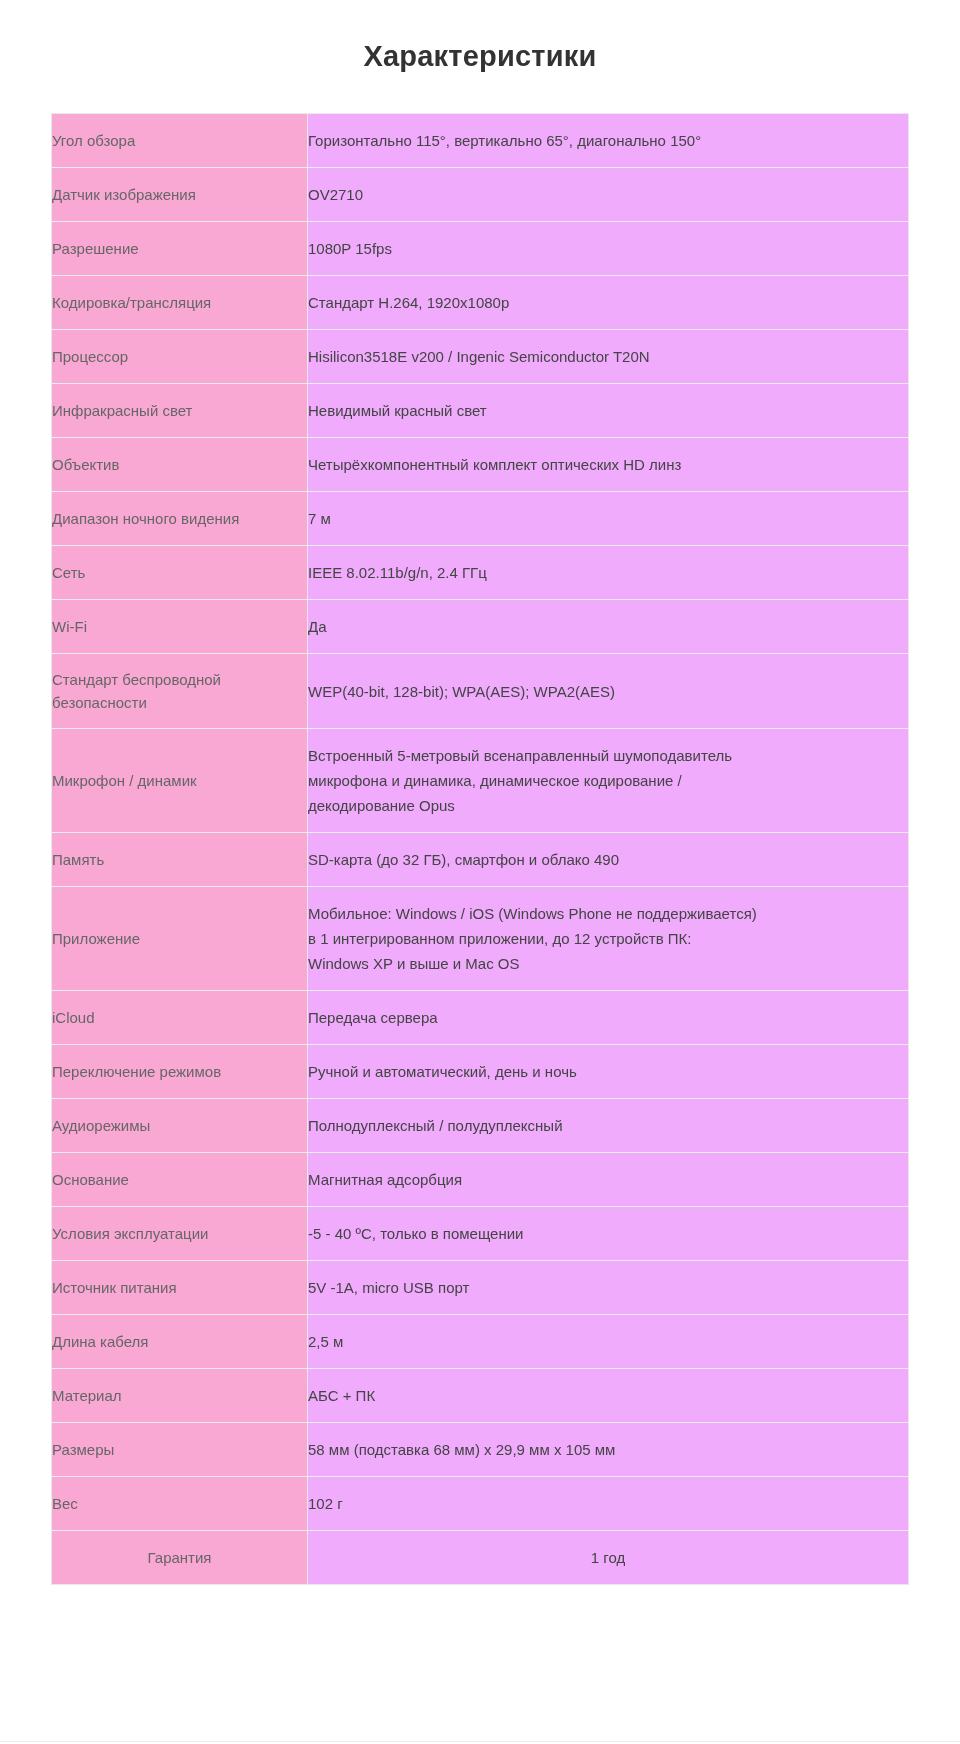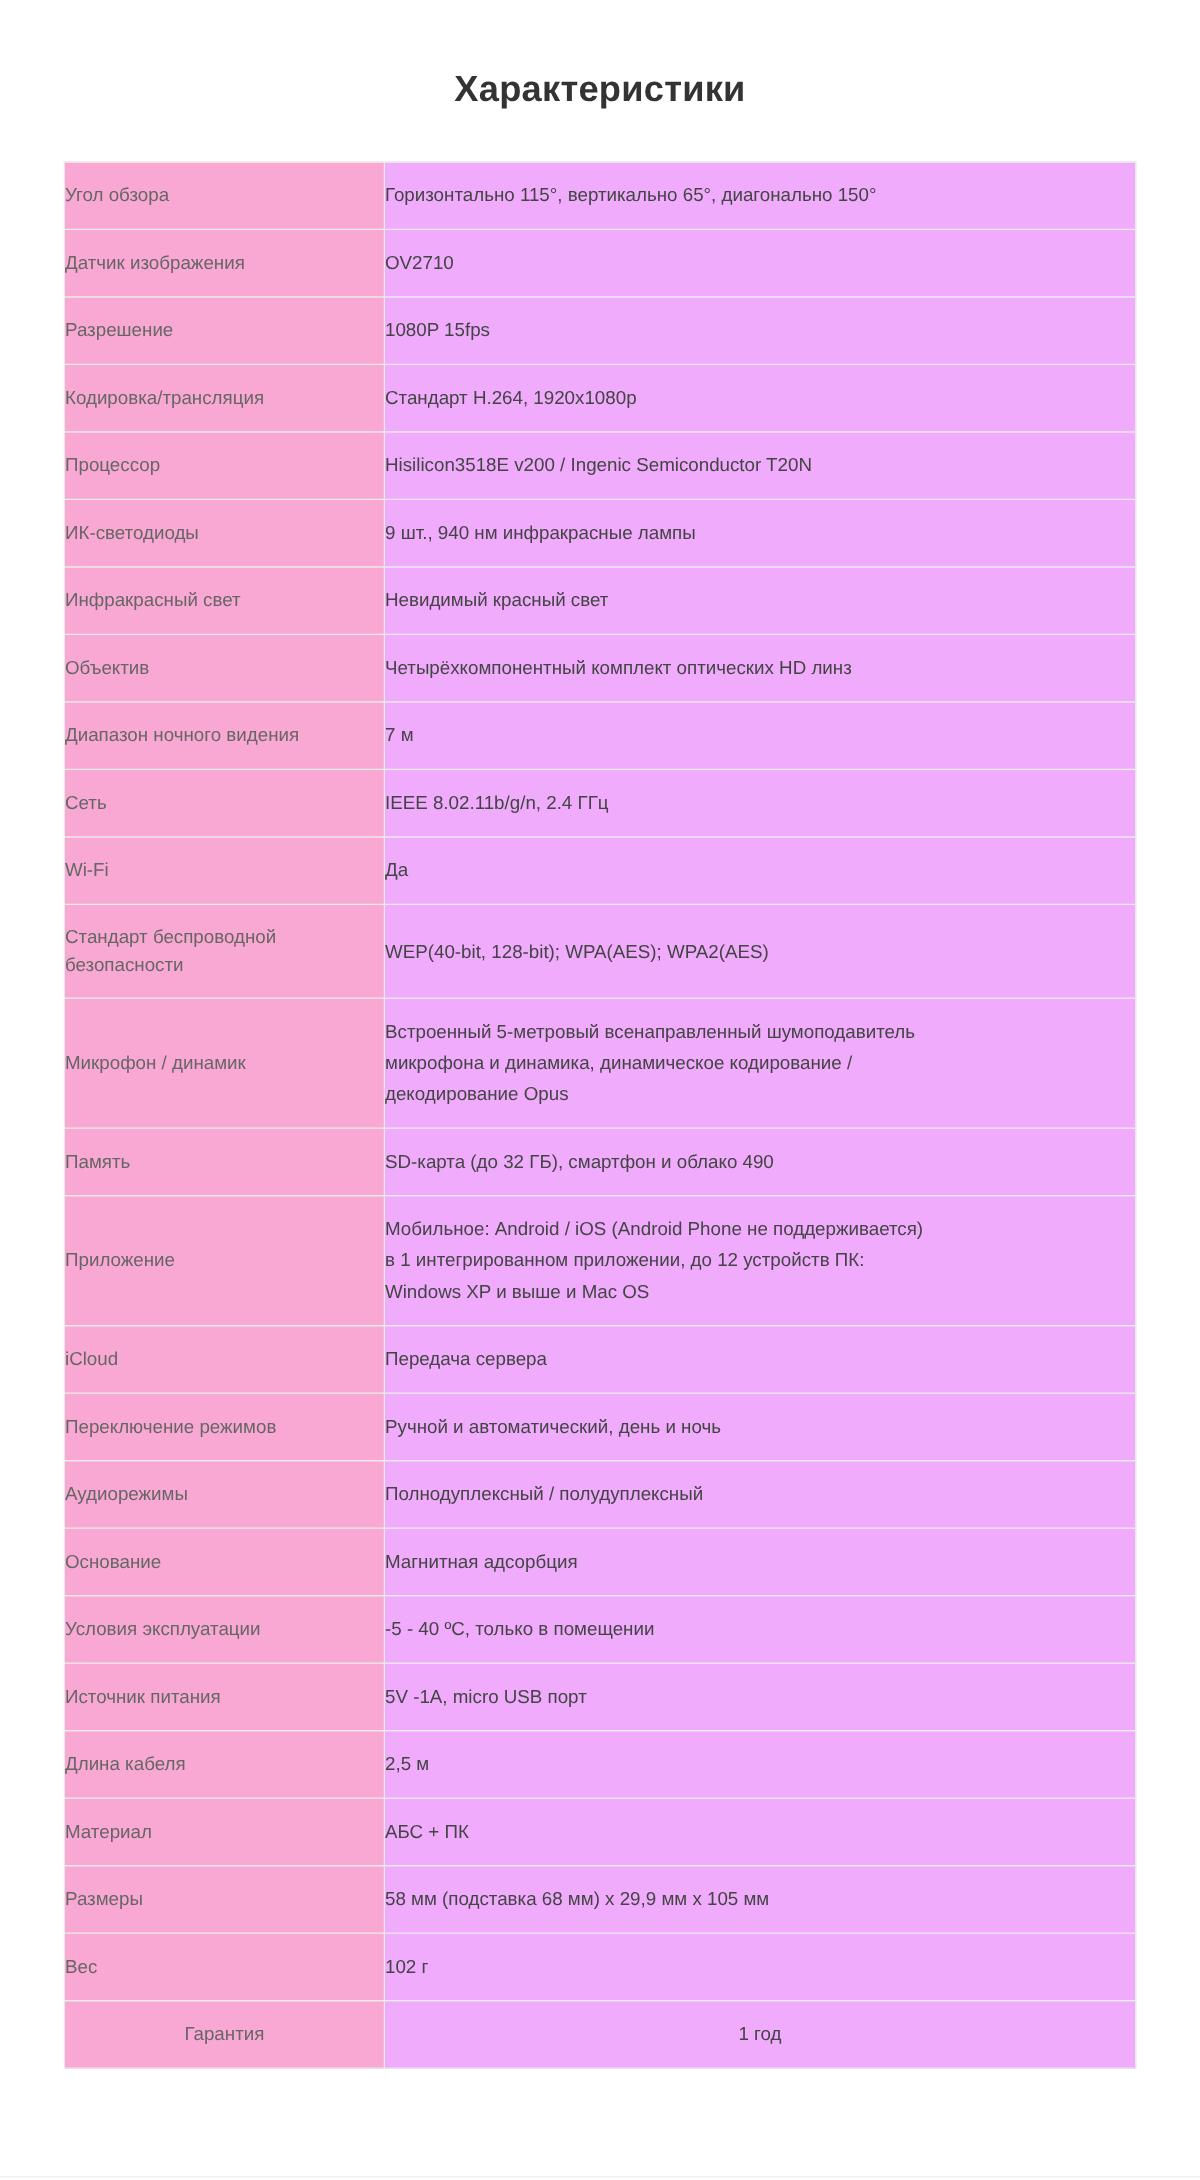--- a/index.html
+++ b/index.html
@@ -18,21 +18,21 @@
   .page {
     position: relative;
     width: 960px;
     height: 1744px;
     box-sizing: border-box;
   }
 
   
   .spec-title {
     margin: 0;
-    padding-top: 52px;
+    padding-top: 36px;
     text-align: center;
     font-size: 29px;
     font-weight: bold;
     color: #333333;
     letter-spacing: 0.2px;
     line-height: 40px;
   }
 
   
   .spec-table-wrap {
@@ -126,26 +126,20 @@
               <span class="spec-value-line">Стандарт H.264, 1920x1080p</span>
             </td>
           </tr>
           <tr class="spec-row">
             <td class="spec-label">Процессор</td>
             <td class="spec-value">
               <span class="spec-value-line">Hisilicon3518E v200 / Ingenic Semiconductor T20N</span>
             </td>
           </tr>
           <tr class="spec-row">
-            <td class="spec-label">ИК-светодиоды</td>
-            <td class="spec-value">
-              <span class="spec-value-line">9 шт., 940 нм инфракрасные лампы</span>
-            </td>
-          </tr>
-          <tr class="spec-row">
             <td class="spec-label">Инфракрасный свет</td>
             <td class="spec-value">
               <span class="spec-value-line">Невидимый красный свет</span>
             </td>
           </tr>
           <tr class="spec-row">
             <td class="spec-label">Объектив</td>
             <td class="spec-value">
               <span class="spec-value-line">Четырёхкомпонентный комплект оптических HD линз</span>
             </td>
@@ -184,21 +178,21 @@
           </tr>
           <tr class="spec-row">
             <td class="spec-label">Память</td>
             <td class="spec-value">
               <span class="spec-value-line">SD-карта (до 32 ГБ), смартфон и облако 490</span>
             </td>
           </tr>
           <tr class="spec-row">
             <td class="spec-label">Приложение</td>
             <td class="spec-value">
-              <span class="spec-value-line">Мобильное: Android / iOS (Android Phone не поддерживается)</span>
+              <span class="spec-value-line">Мобильное: Windows / iOS (Windows Phone не поддерживается)</span>
               <span class="spec-value-line">в 1 интегрированном приложении, до 12 устройств ПК:</span>
               <span class="spec-value-line">Windows XP и выше и Mac OS</span>
             </td>
           </tr>
           <tr class="spec-row">
             <td class="spec-label">iCloud</td>
             <td class="spec-value">
               <span class="spec-value-line">Передача сервера</span>
             </td>
           </tr>

